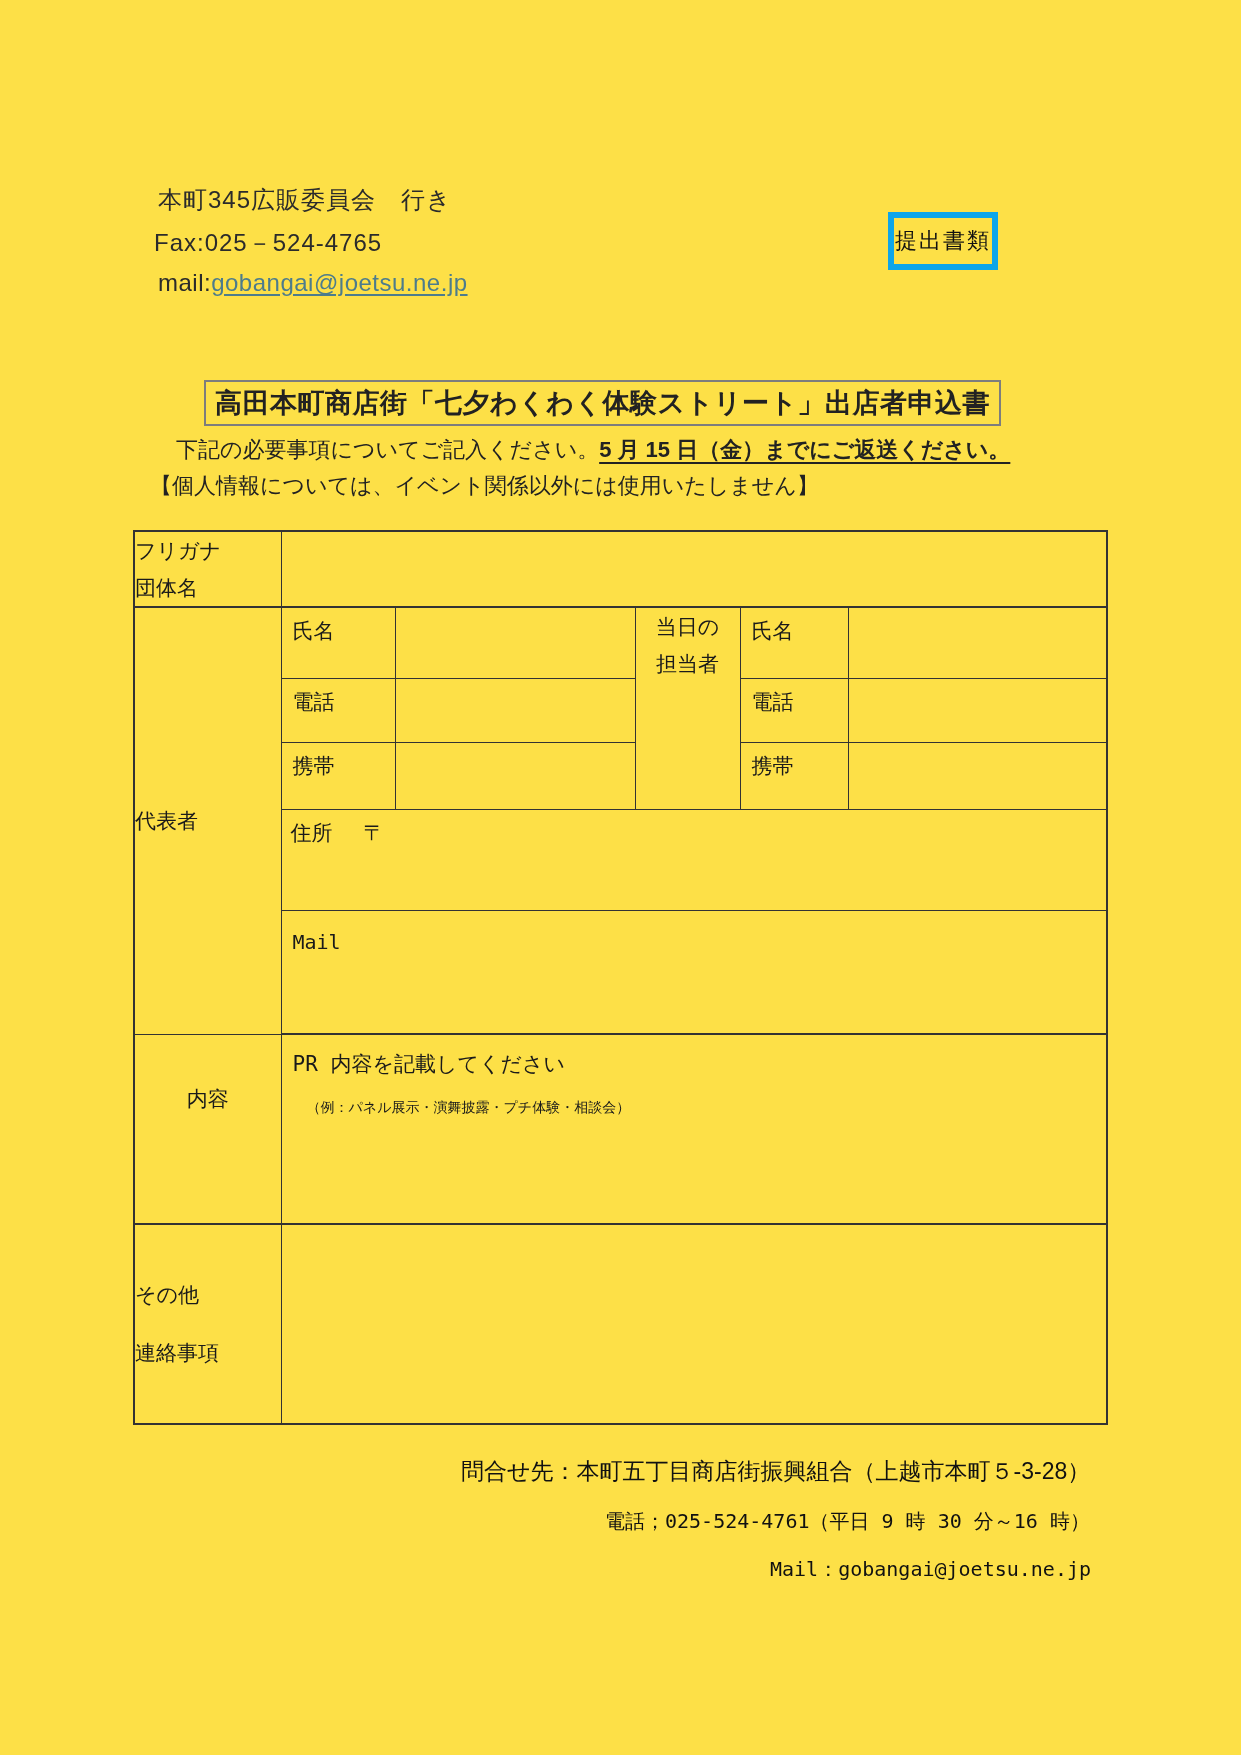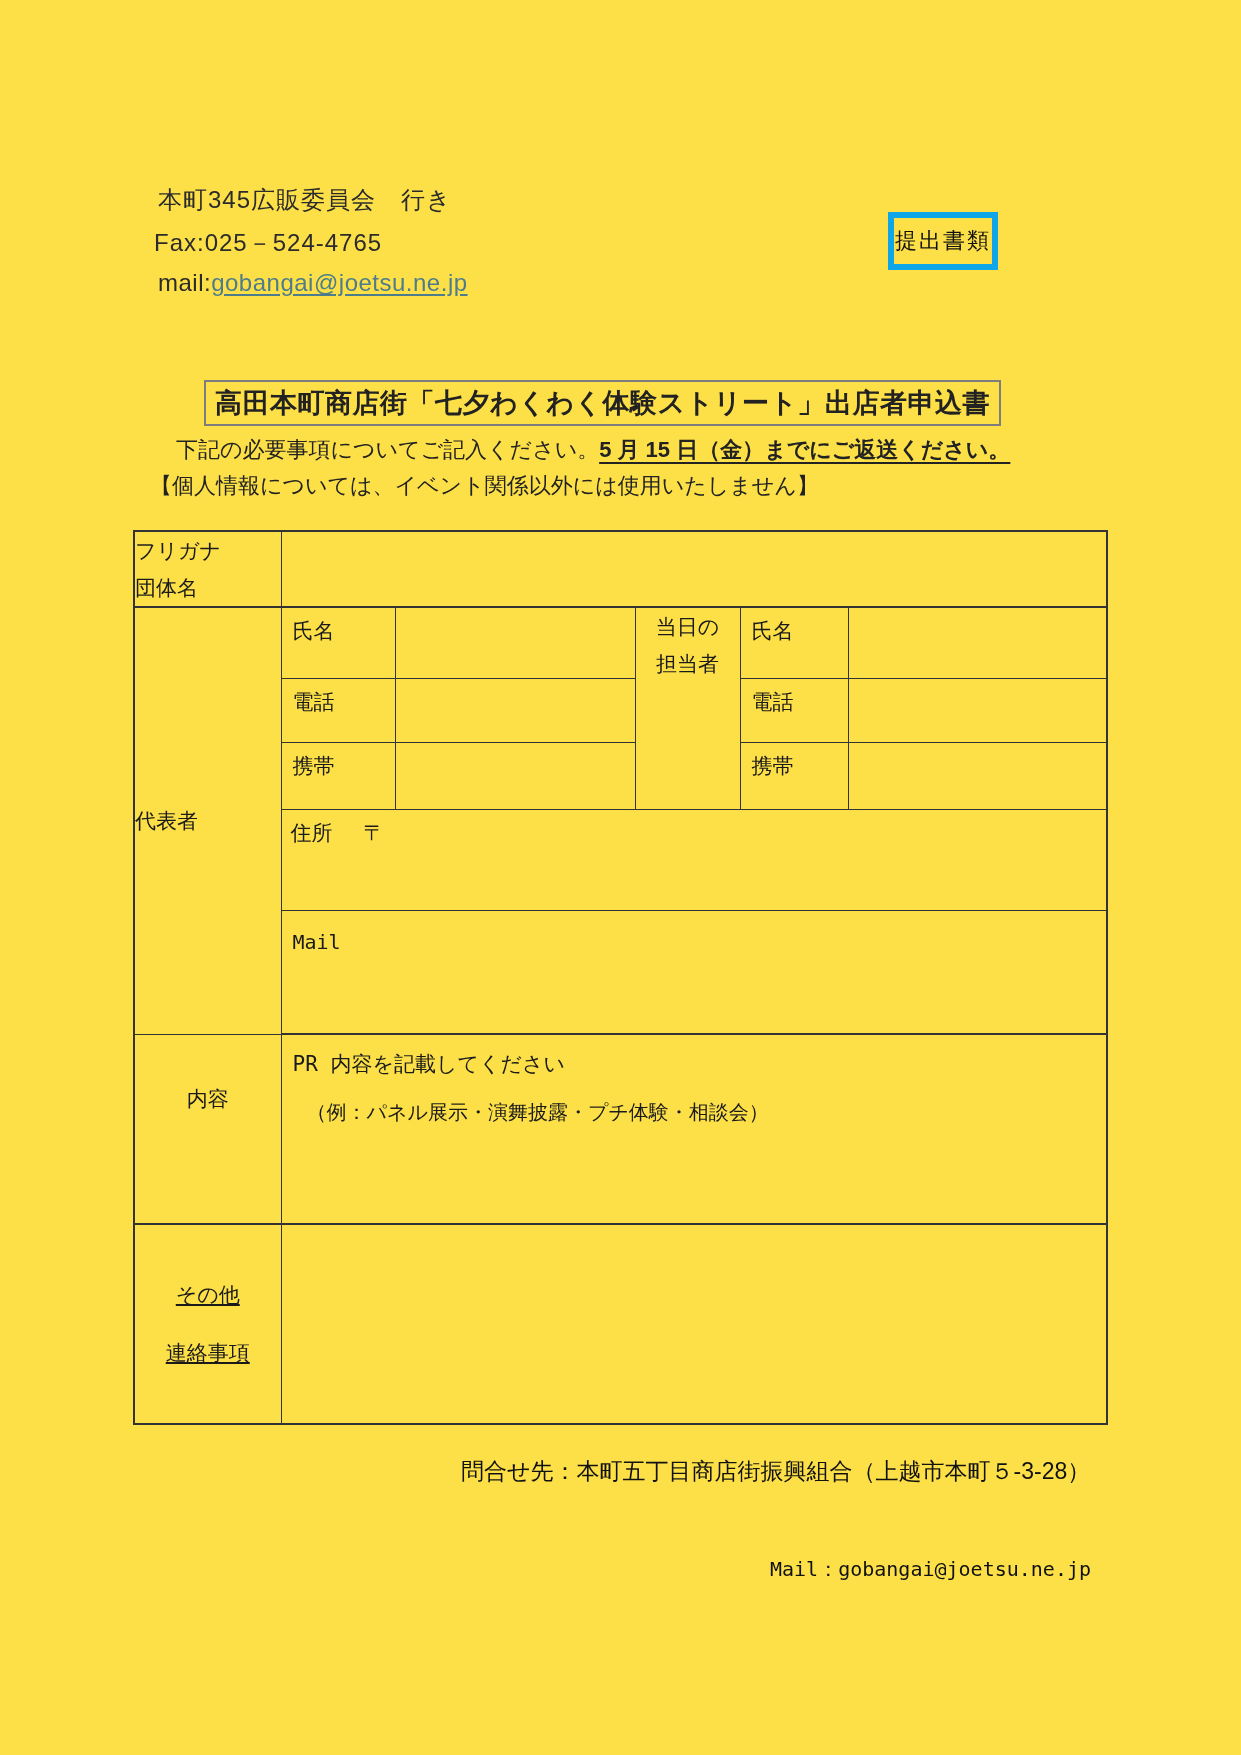--- a/index.html
+++ b/index.html
@@ -50,24 +50,24 @@
   .day-contact span { display:block; line-height:37px; }
 
   td.address-cell { padding:9px 0 0 9px; }
   .postal-mark { margin-left:31px; }
 
   .mono { font-family:"DejaVu Sans Mono","Liberation Sans",monospace; }
   td.mail-cell { padding:19px 0 0 11px; font-size:20px; }
 
   td.content-cell { padding:15px 0 0 11px; }
   .pr-line { font-size:21px; }
-  .pr-example { margin:21px 0 0 14px; font-size:20px; }
+  .pr-example { margin:21px 0 0 14px; font-size:14px; }
 
   td.content-label-cell { text-align:center; vertical-align:top; padding-top:50px; }
-  td.other-label-cell { text-align:center; vertical-align:middle;text-decoration:underline; }
+  td.other-label-cell { vertical-align:middle; }
   td.other-label-cell span { display:block; line-height:58px; }
 
   
   .footer-line1 { left:461px; top:1456px; font-size:23px; color:#111; }
   .footer-line2 { left:605px; top:1508px; font-size:20px; color:#111; }
   .footer-line3 { left:770px; top:1556px; font-size:20px; color:#111; }
 </style>
 </head>
 <body>
 
@@ -149,15 +149,16 @@
       <td class="other-label-cell">
         <span>その他</span>
         <span>連絡事項</span>
       </td>
       <td colspan="5"></td>
     </tr>
   </tbody>
     </table>
 
   <div class="abs footer-line1">問合せ先：本町五丁目商店街振興組合（上越市本町５-3-28）</div>
+  <div class="abs footer-line2 mono">電話；025-524-4761（平日 9 時 30 分～16 時）</div>
   <div class="abs footer-line3 mono">Mail：gobangai@joetsu.ne.jp</div>
 
 </div>
 
 </body></html>

